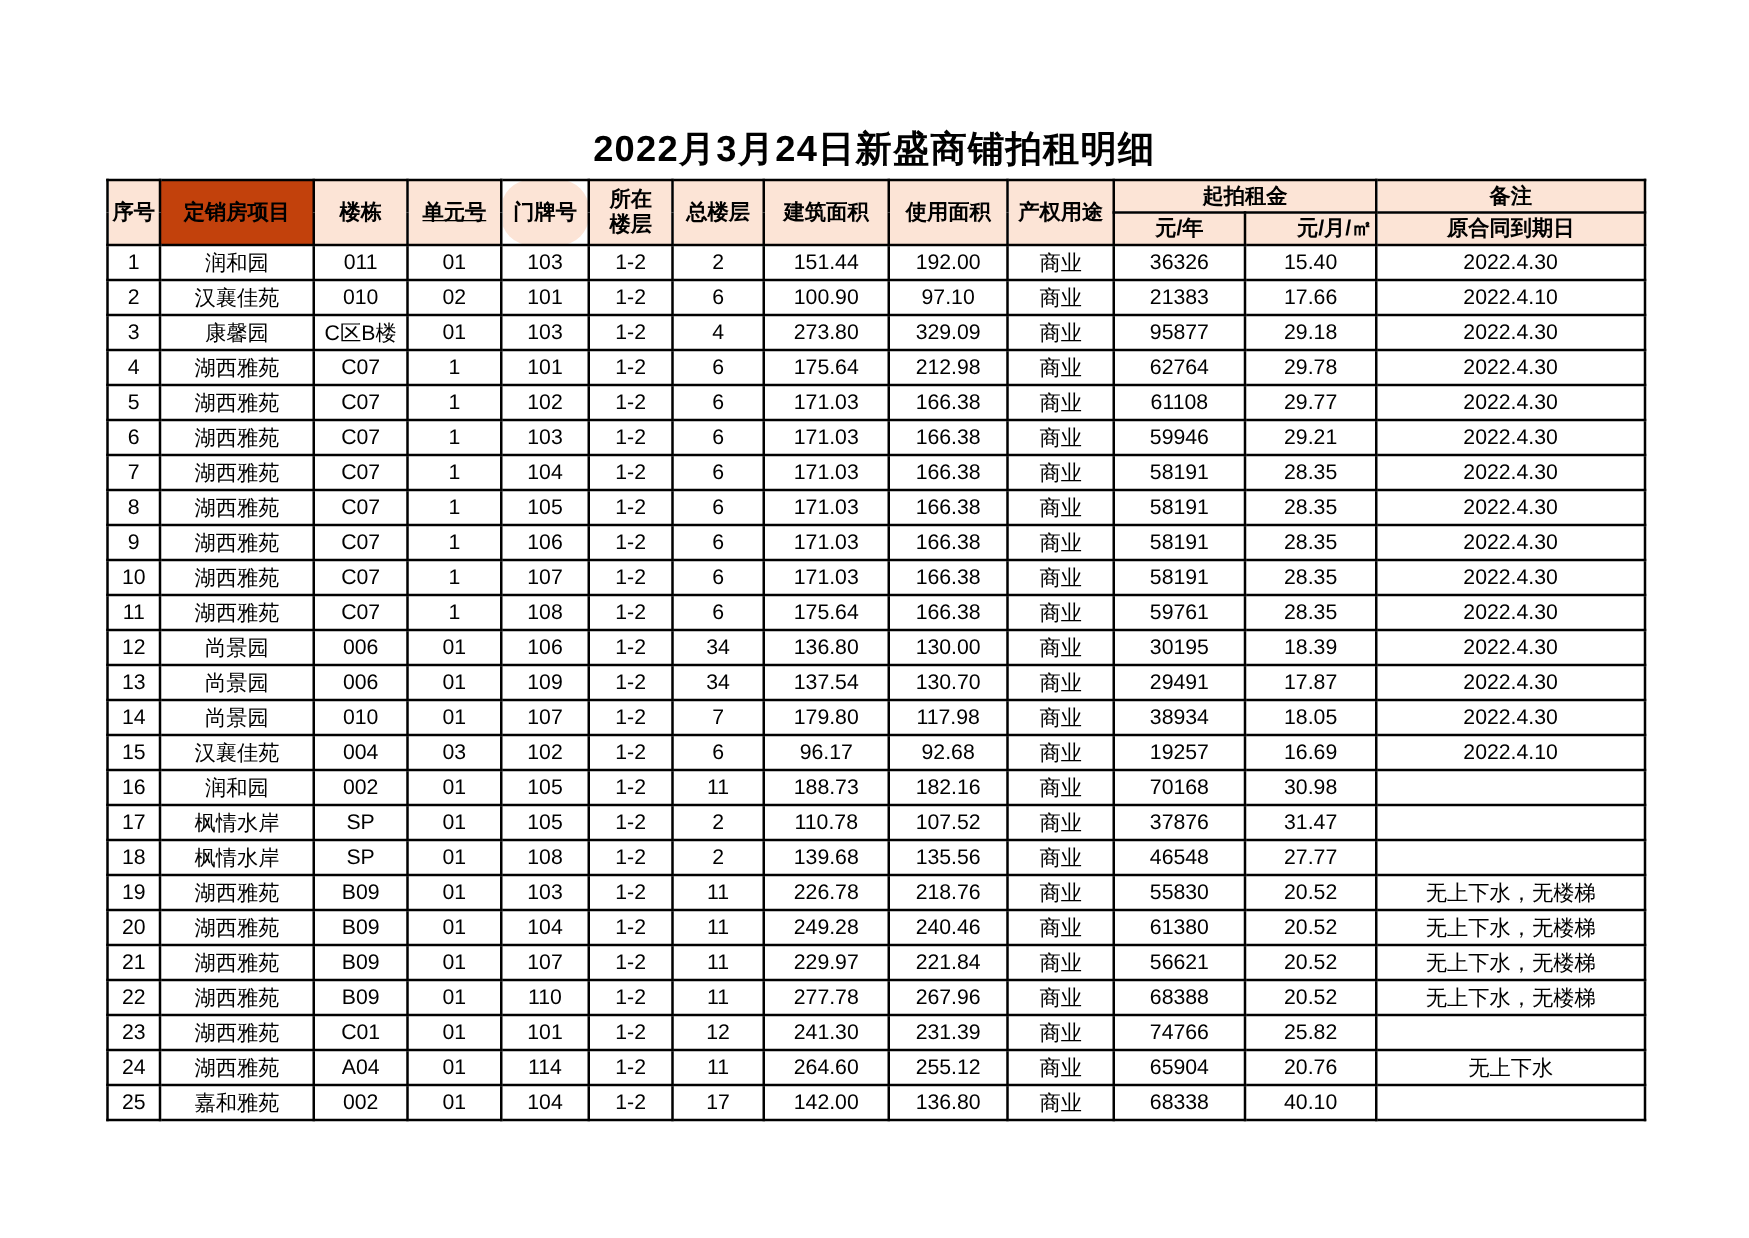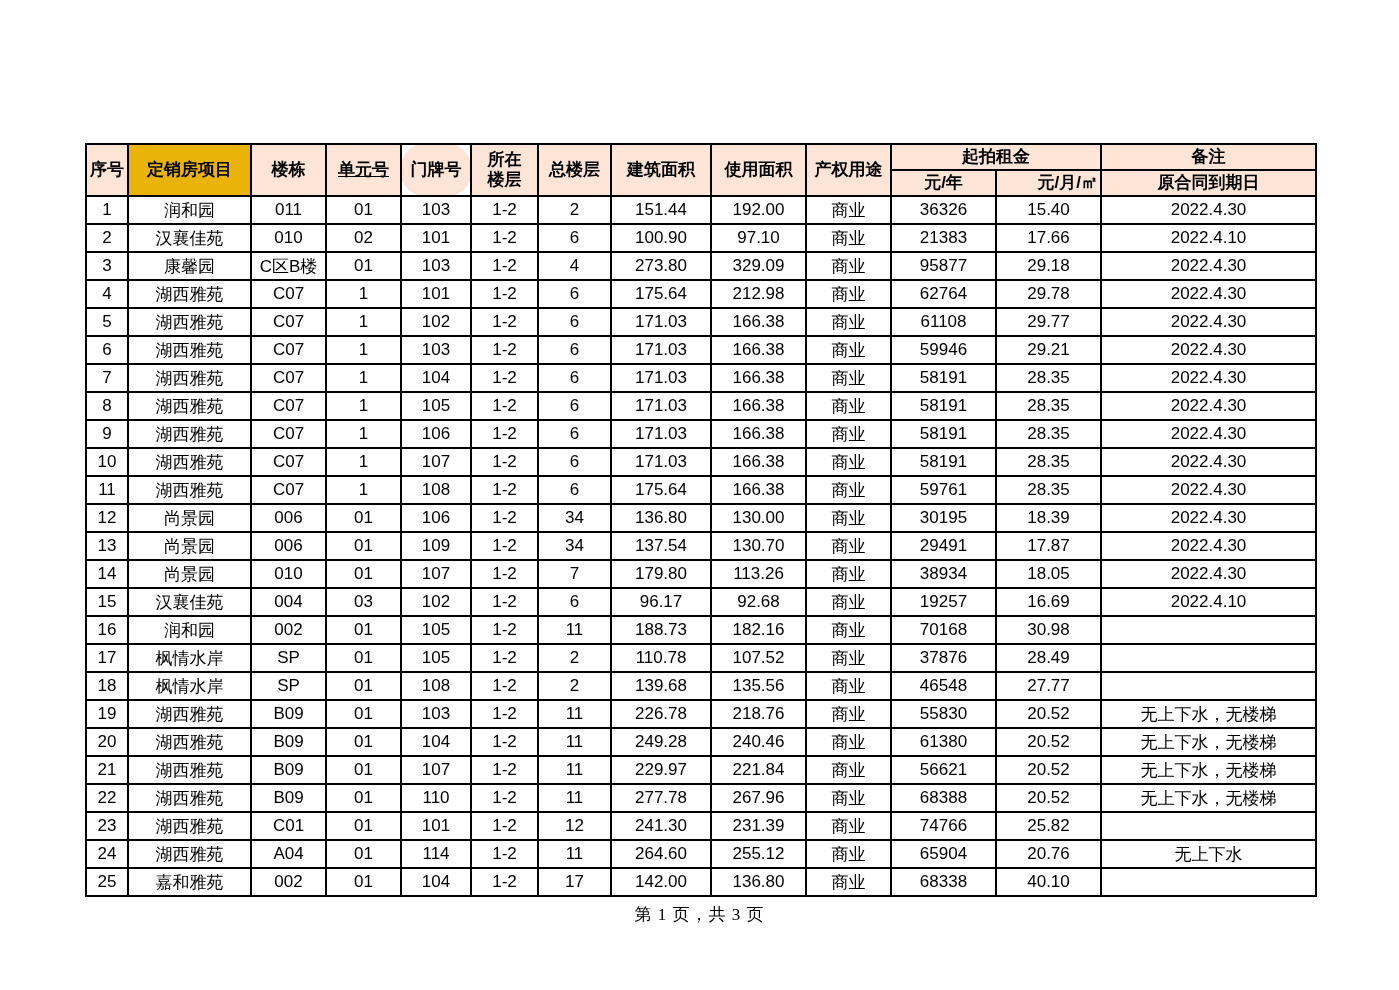--- a/index.html
+++ b/index.html
@@ -68,41 +68,42 @@
     font-size: 17px;
     font-family: "Liberation Serif", "DejaVu Serif", serif;
     letter-spacing: 1px;
   }
 </style>
 </head>
 <body>
 
 <div class="page">
 
+  <div class="title">2022月3月24日新盛商铺拍租明细</div>
 
   <table class="rent-table">
     <colgroup>
       <col style="width:42px">
         <col style="width:123px">
         <col style="width:75px">
       <col style="width:75px">
         <col style="width:70px">
         <col style="width:67px">
       <col style="width:73px">
         <col style="width:100px">
         <col style="width:95px">
       <col style="width:85px">
         <col style="width:105px">
         <col style="width:105px">
       <col style="width:215px">
     </colgroup>
     <thead>
       <tr>
         <th rowspan="2" style="background: rgb(252, 228, 214);">序号</th>
-        <th rowspan="2" style="background: #eab308;">定销房项目</th>
+        <th rowspan="2" style="background: #c2410c;">定销房项目</th>
         <th rowspan="2" style="background: rgb(252, 228, 214);">楼栋</th>
         <th rowspan="2" style="background: rgb(252, 228, 214); text-decoration: underline;">单元号</th>
         <th rowspan="2" style="background: rgb(252, 228, 214); border-radius: 23px;">门牌号</th>
         <th rowspan="2" class="wrap" style="background: rgb(252, 228, 214); margin-left: 45px;">所在楼层</th>
         <th rowspan="2" style="background: rgb(252, 228, 214);">总楼层</th>
         <th rowspan="2" style="background: rgb(252, 228, 214);">建筑面积</th>
         <th rowspan="2" style="background: rgb(252, 228, 214);">使用面积</th>
         <th rowspan="2" style="background: rgb(252, 228, 214);">产权用途</th>
         <th colspan="2" style="background: rgb(252, 228, 214);">起拍租金</th>
         <th style="background: rgb(252, 228, 214);">备注</th>
@@ -311,21 +312,21 @@
         </tr>
         <tr>
           <td>14</td>
           <td>尚景园</td>
           <td>010</td>
           <td>01</td>
           <td>107</td>
           <td>1-2</td>
           <td>7</td>
           <td>179.80</td>
-          <td>113.26</td>
+          <td>117.98</td>
           <td>商业</td>
           <td>38934</td>
           <td>18.05</td>
           <td>2022.4.30</td>
         </tr>
         <tr>
           <td>15</td>
           <td>汉襄佳苑</td>
           <td>004</td>
           <td>03</td>
@@ -359,21 +360,21 @@
           <td>枫情水岸</td>
           <td>SP</td>
           <td>01</td>
           <td>105</td>
           <td>1-2</td>
           <td>2</td>
           <td>110.78</td>
           <td>107.52</td>
           <td>商业</td>
           <td>37876</td>
-          <td>28.49</td>
+          <td>31.47</td>
           <td></td>
         </tr>
         <tr>
           <td>18</td>
           <td>枫情水岸</td>
           <td>SP</td>
           <td>01</td>
           <td>108</td>
           <td>1-2</td>
           <td>2</td>
@@ -485,15 +486,14 @@
           <td>142.00</td>
           <td>136.80</td>
           <td>商业</td>
           <td>68338</td>
           <td>40.10</td>
           <td></td>
         </tr>
       </tbody>
   </table>
 
-  <div class="footer">第 1 页，共 3 页</div>
 
 </div>
 
 </body></html>

